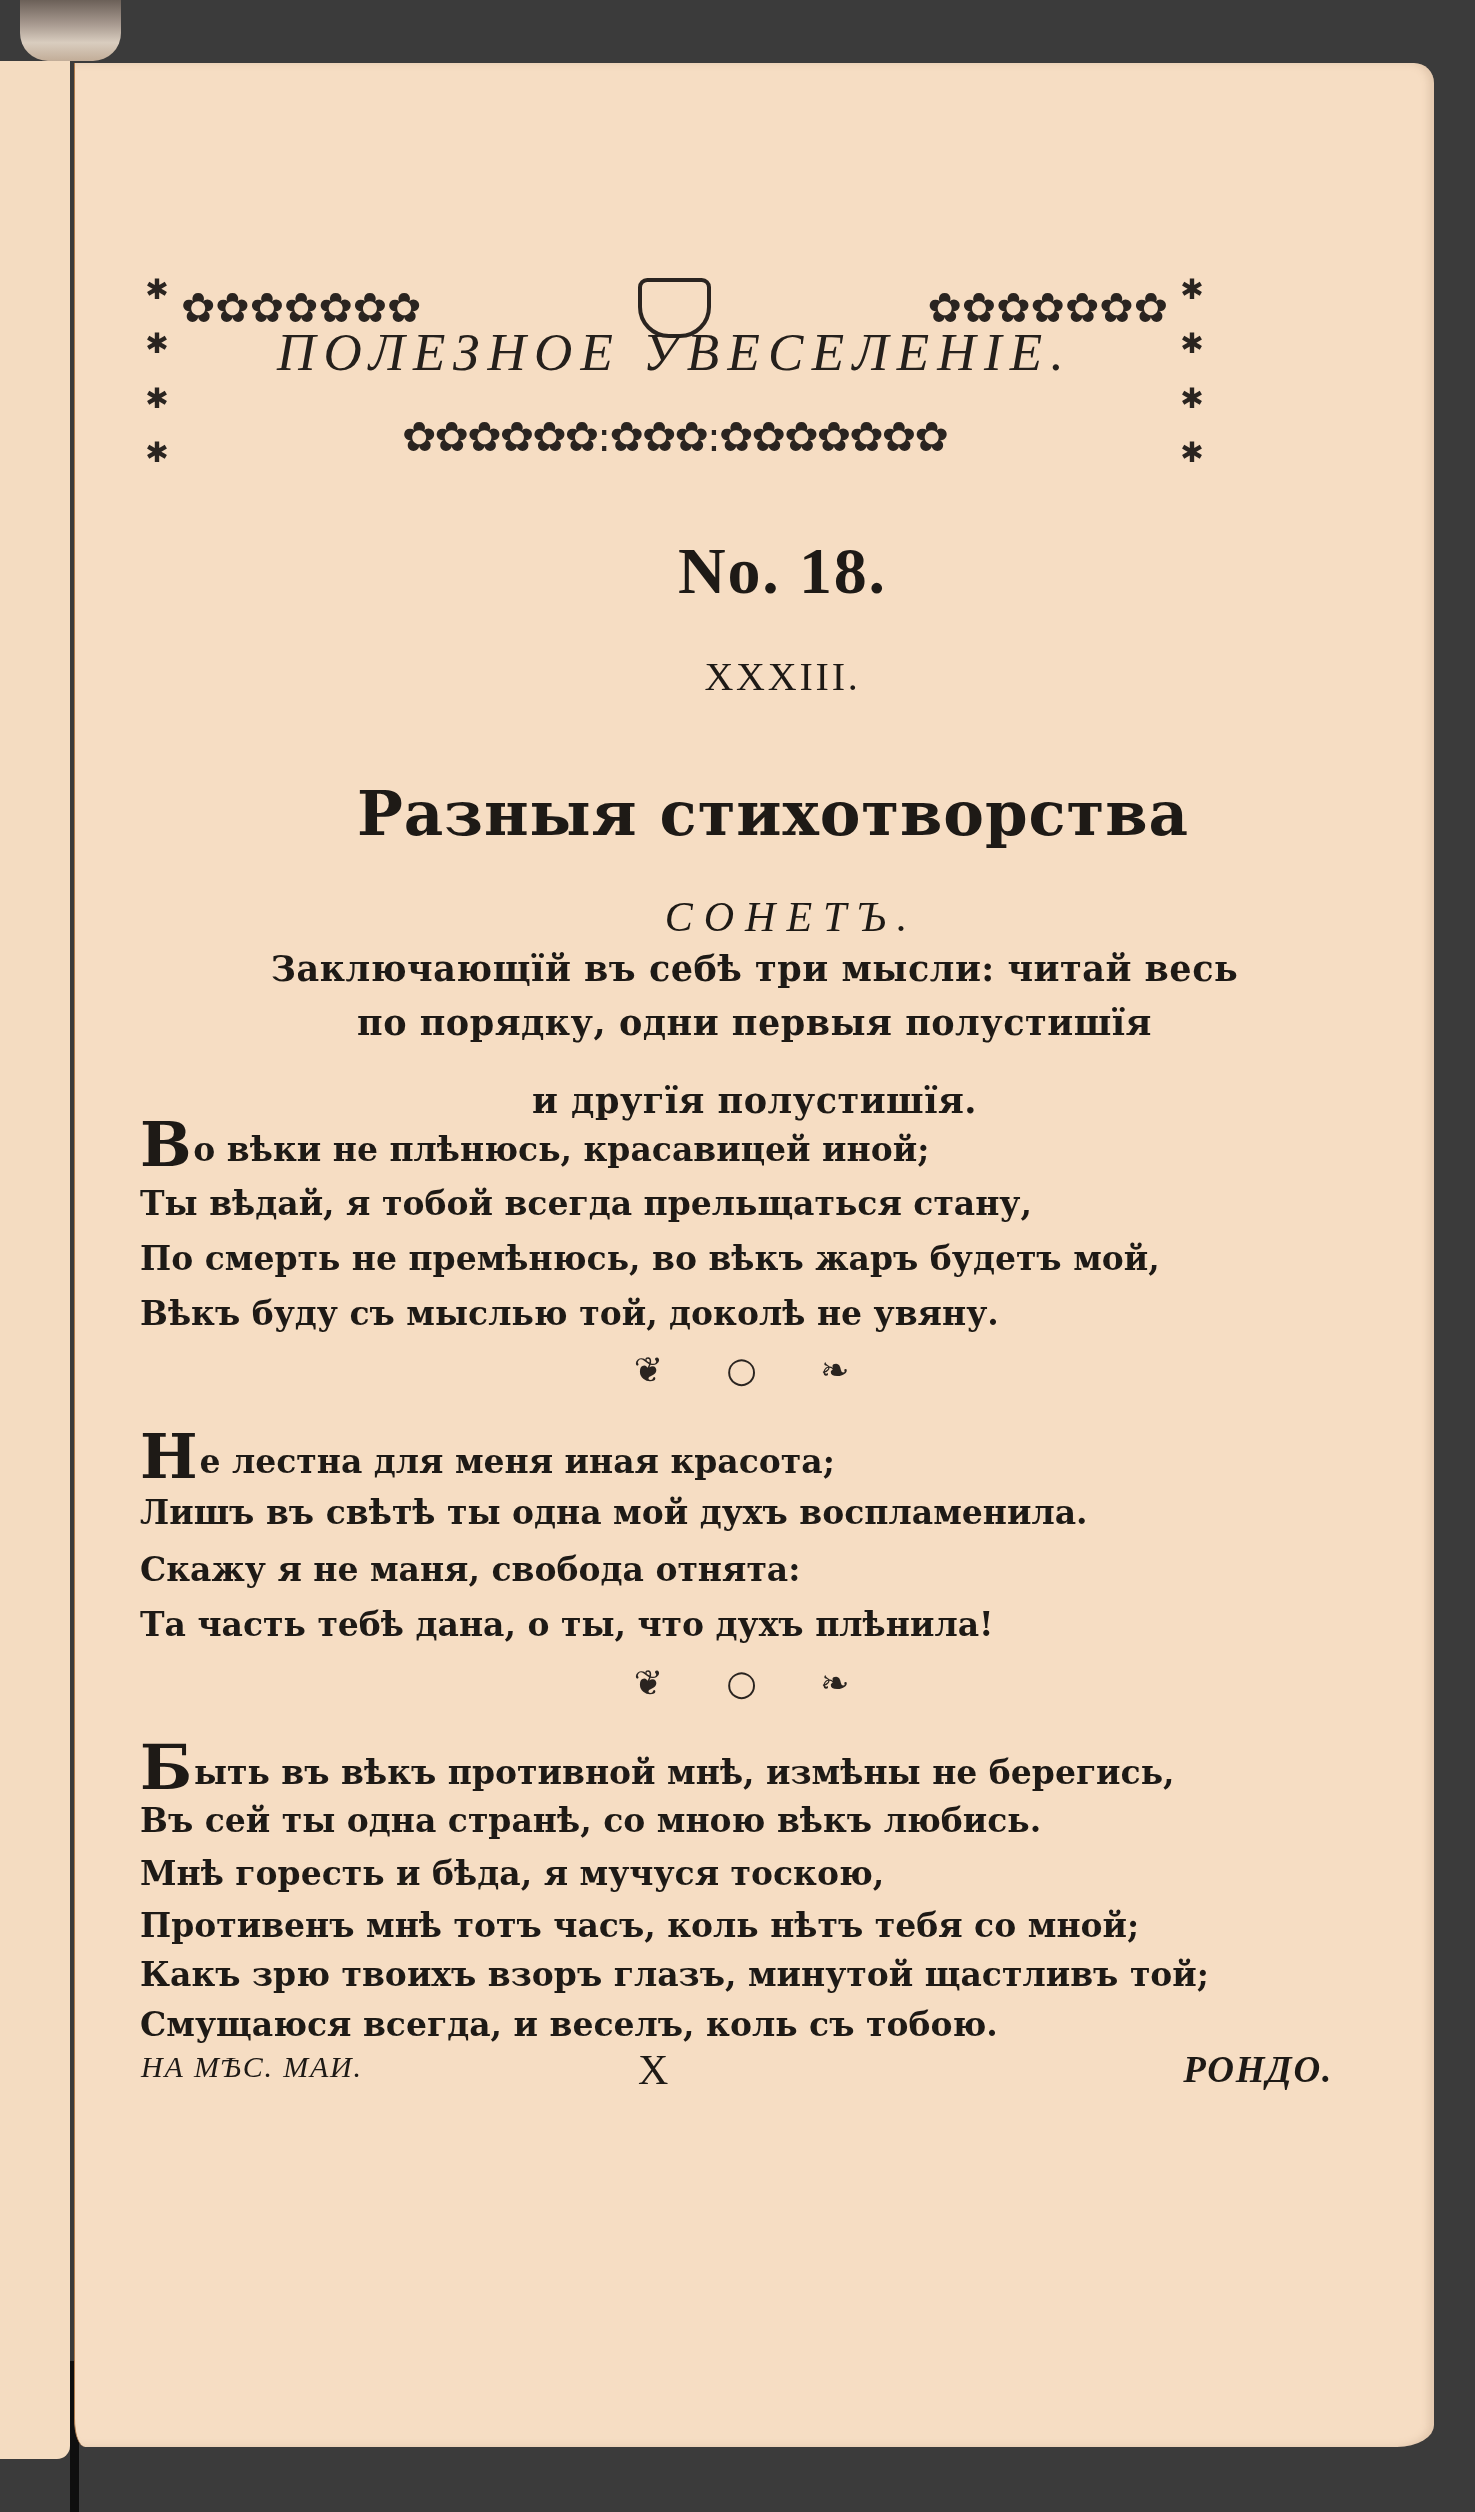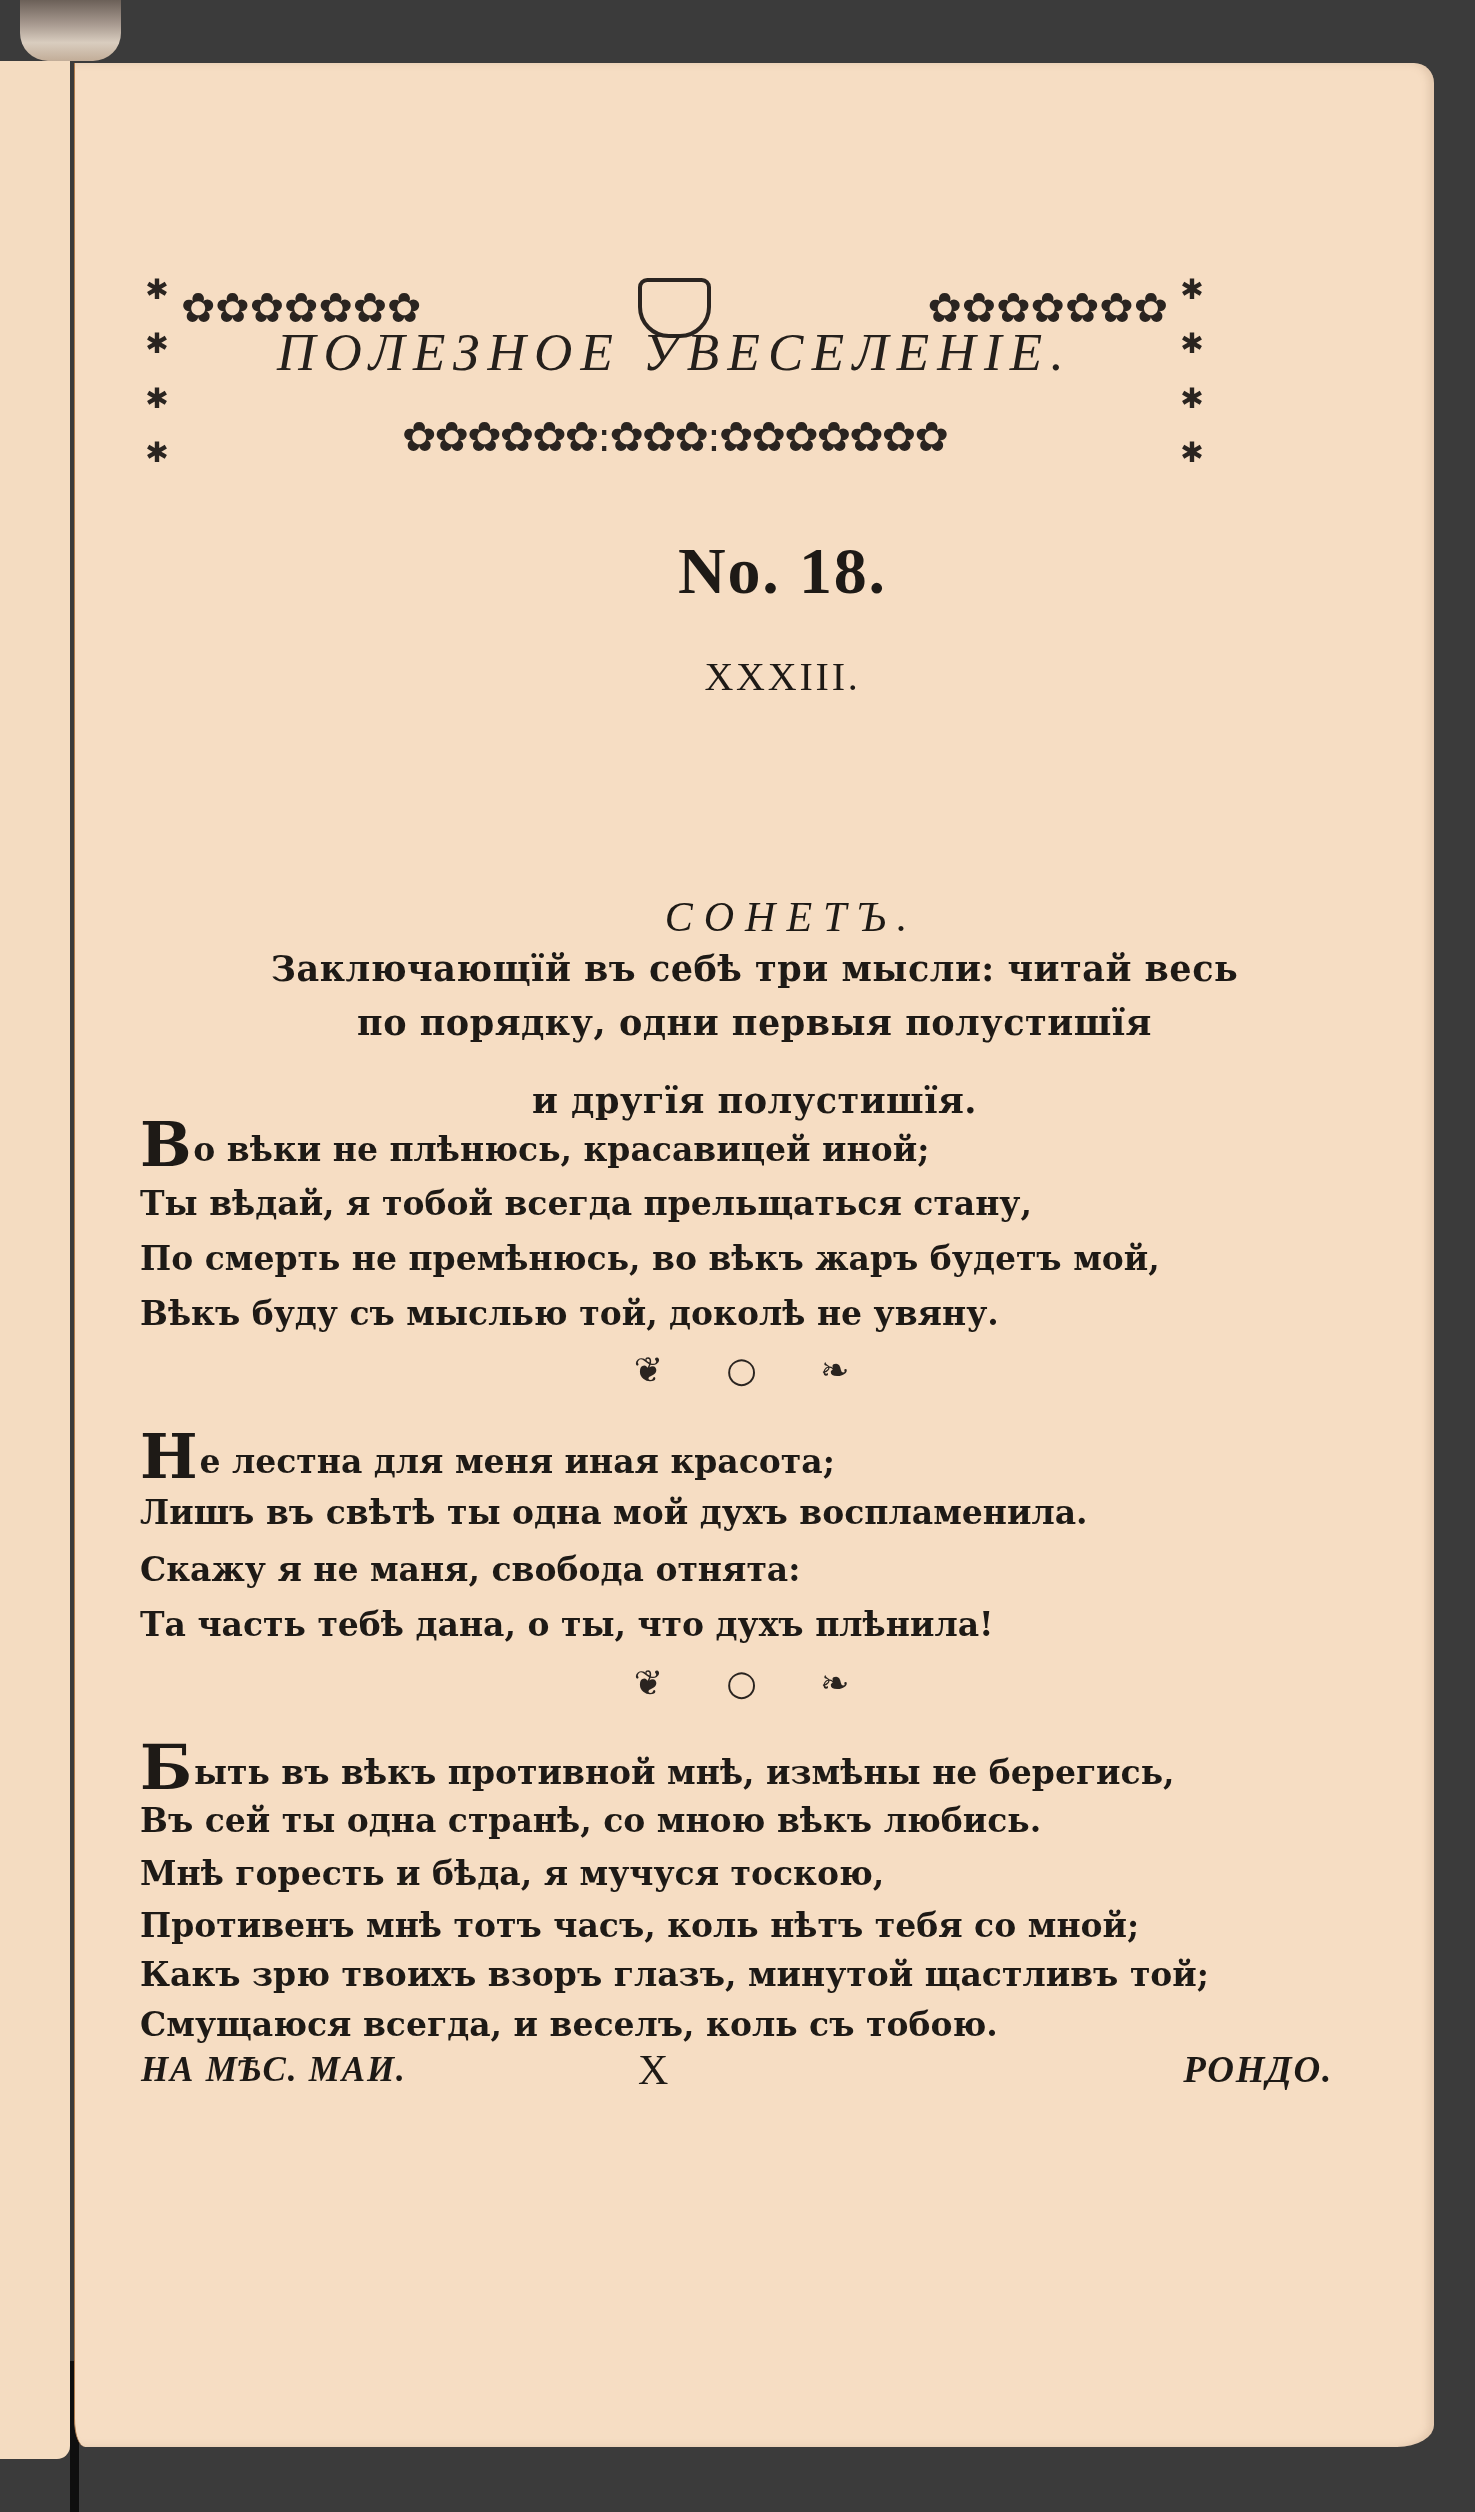--- a/index.html
+++ b/index.html
@@ -66,21 +66,21 @@
   .section-title { top:715px; font-size:61px; font-family:"DejaVu Serif", serif; letter-spacing:0.9px; font-weight:bold; }
   .poem-type { top:830px; font-size:42px; font-family:"Liberation Serif", serif; font-style:italic; letter-spacing:11px; }
   .subtitle { font-size:35px; font-family:"DejaVu Serif", serif; font-weight:bold; letter-spacing:0.5px; }
 
   .verse { left:65px; font-size:33px; font-family:"DejaVu Serif", serif; font-weight:bold; white-space:nowrap; }
   .verse .initial { font-size:61px; line-height:1; vertical-align:-5.5px; margin-right:1.8px; }
 
   .separator {
     font-size:35px; font-family:"DejaVu Sans", sans-serif; letter-spacing:26px; color:#2a2420;
   }
-  .footer-left { left:66px; top:1987px; font-size:35px; font-family:"Liberation Serif", serif; font-style:italic; font-weight:bold; letter-spacing:1.8px; }
+  .footer-left { left:66px; top:1987px; font-size:30px; font-family:"Liberation Serif", serif; font-style:italic; font-weight:normal; letter-spacing:1.8px; }
   .footer-mid { left:563px; top:1983px; font-size:42px; font-family:"Liberation Serif", serif; }
   .footer-right { right:101px; top:1985px; font-size:37px; font-family:"Liberation Serif", serif; font-style:italic; font-weight:bold; letter-spacing:1.8px; }
 </style>
 </head>
 <body>
 
 <div class="top-clip"></div>
 <div class="left-strip"></div>
 <div class="gutter-gap"></div>
 
@@ -105,20 +105,21 @@
     <div class="orn-side right">
       <span>✱</span>
       <span>✱</span>
       <span>✱</span>
       <span>✱</span>
     </div>
   </div>
 
   <div class="abs center issue-no" style="padding-left:28px;">No. 18.</div>
   <div class="abs center roman" style="padding-left:28px;">XXXIII.</div>
+  <div class="abs center section-title" style="padding-left:18.4px;">Разныя стихотворства</div>
   <div class="abs center poem-type" style="padding-left:37px;">СОНЕТЪ.</div>
 
   <div class="abs center subtitle" style="top:885px;">Заключающїй въ себѣ три мысли: читай весь</div>
   <div class="abs center subtitle" style="top:939px;">по порядку, одни первыя полустишїя</div>
   <div class="abs center subtitle" style="top:981px;margin-top:36px;">и другїя полустишїя.</div>
 
   <div class="abs verse" style="top:1051px;">
     <span class="initial">В</span><span>о вѣки не плѣнюсь, красавицей иной;</span>
   </div>
   <div class="abs verse" style="top:1121px;">Ты вѣдай, я тобой всегда прельщаться стану,</div>

